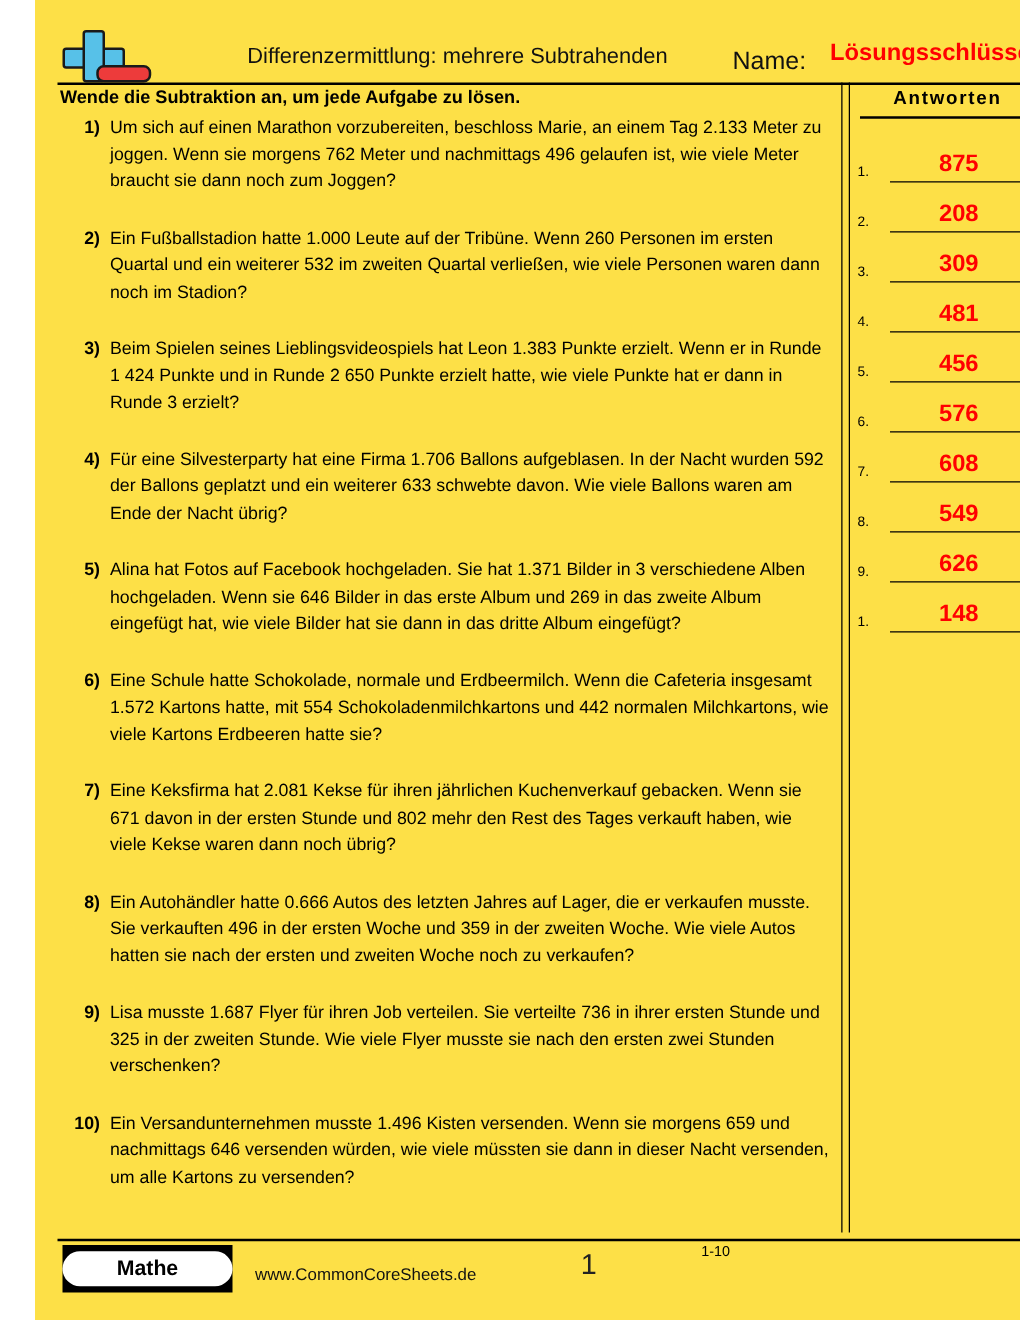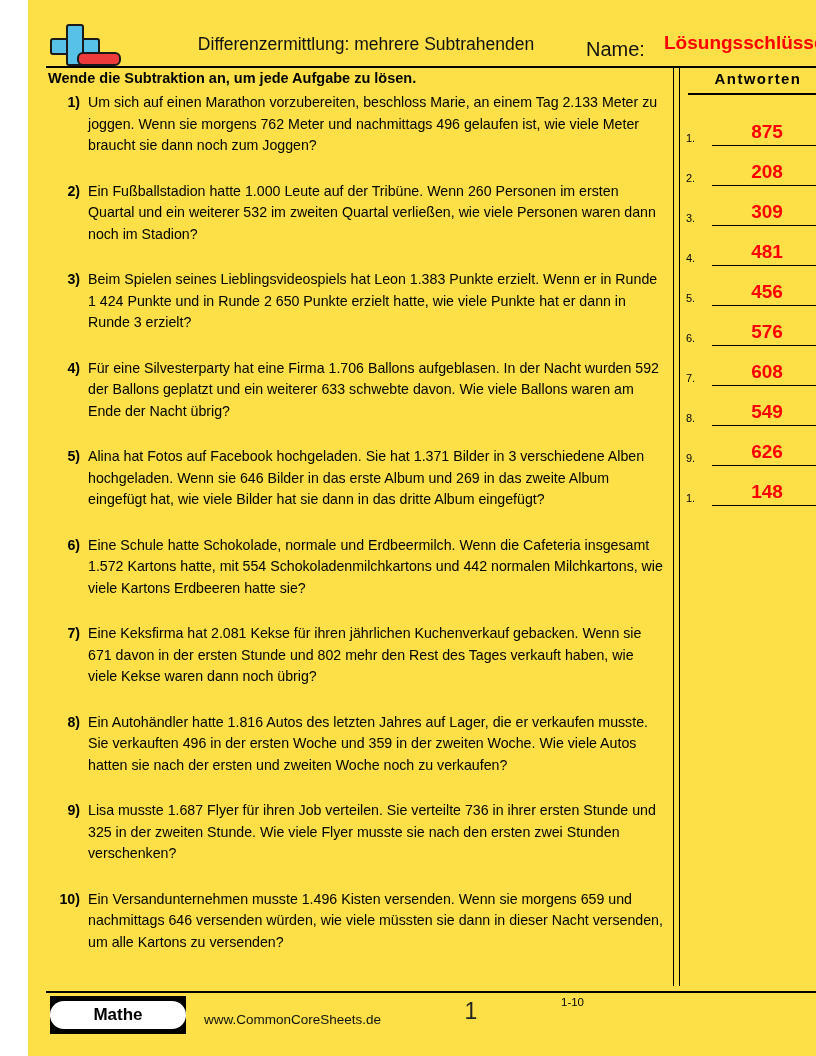--- a/index.html
+++ b/index.html
@@ -337,21 +337,21 @@
     <div class="qrow">
       <div class="qnum">6)</div>
       <div class="qtext">Eine Schule hatte Schokolade, normale und Erdbeermilch. Wenn die Cafeteria insgesamt 1.572 Kartons hatte, mit 554 Schokoladenmilchkartons und 442 normalen Milchkartons, wie viele Kartons Erdbeeren hatte sie?</div>
     </div>
     <div class="qrow">
       <div class="qnum">7)</div>
       <div class="qtext">Eine Keksfirma hat 2.081 Kekse für ihren jährlichen Kuchenverkauf gebacken. Wenn sie 671 davon in der ersten Stunde und 802 mehr den Rest des Tages verkauft haben, wie viele Kekse waren dann noch übrig?</div>
     </div>
     <div class="qrow">
       <div class="qnum">8)</div>
-      <div class="qtext">Ein Autohändler hatte 1.816 Autos des letzten Jahres auf Lager, die er verkaufen musste. Sie verkauften 496 in der ersten Woche und 359 in der zweiten Woche. Wie viele Autos hatten sie nach der ersten und zweiten Woche noch zu verkaufen?</div>
+      <div class="qtext">Ein Autohändler hatte 0.666 Autos des letzten Jahres auf Lager, die er verkaufen musste. Sie verkauften 496 in der ersten Woche und 359 in der zweiten Woche. Wie viele Autos hatten sie nach der ersten und zweiten Woche noch zu verkaufen?</div>
     </div>
     <div class="qrow">
       <div class="qnum">9)</div>
       <div class="qtext">Lisa musste 1.687 Flyer für ihren Job verteilen. Sie verteilte 736 in ihrer ersten Stunde und 325 in der zweiten Stunde. Wie viele Flyer musste sie nach den ersten zwei Stunden verschenken?</div>
     </div>
     <div class="qrow">
       <div class="qnum">10)</div>
       <div class="qtext">Ein Versandunternehmen musste 1.496 Kisten versenden. Wenn sie morgens 659 und nachmittags 646 versenden würden, wie viele müssten sie dann in dieser Nacht versenden, um alle Kartons zu versenden?</div>
     </div>
   </div>

